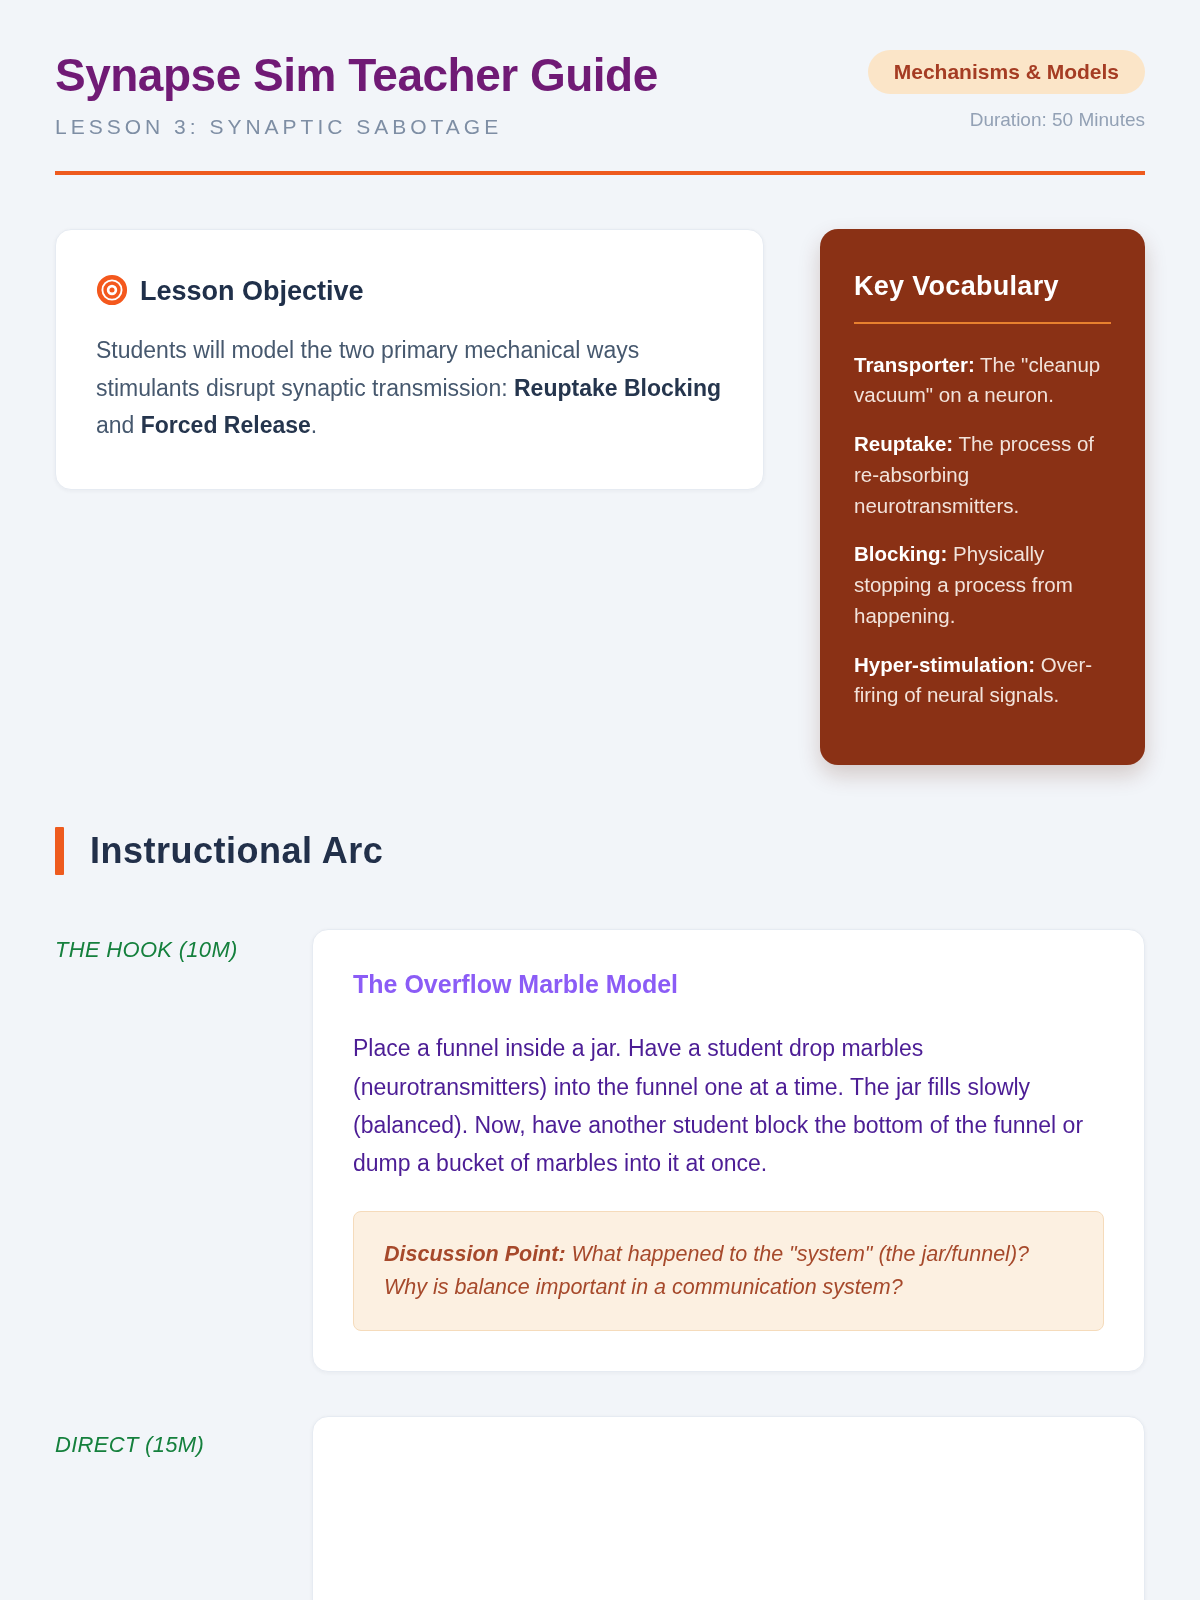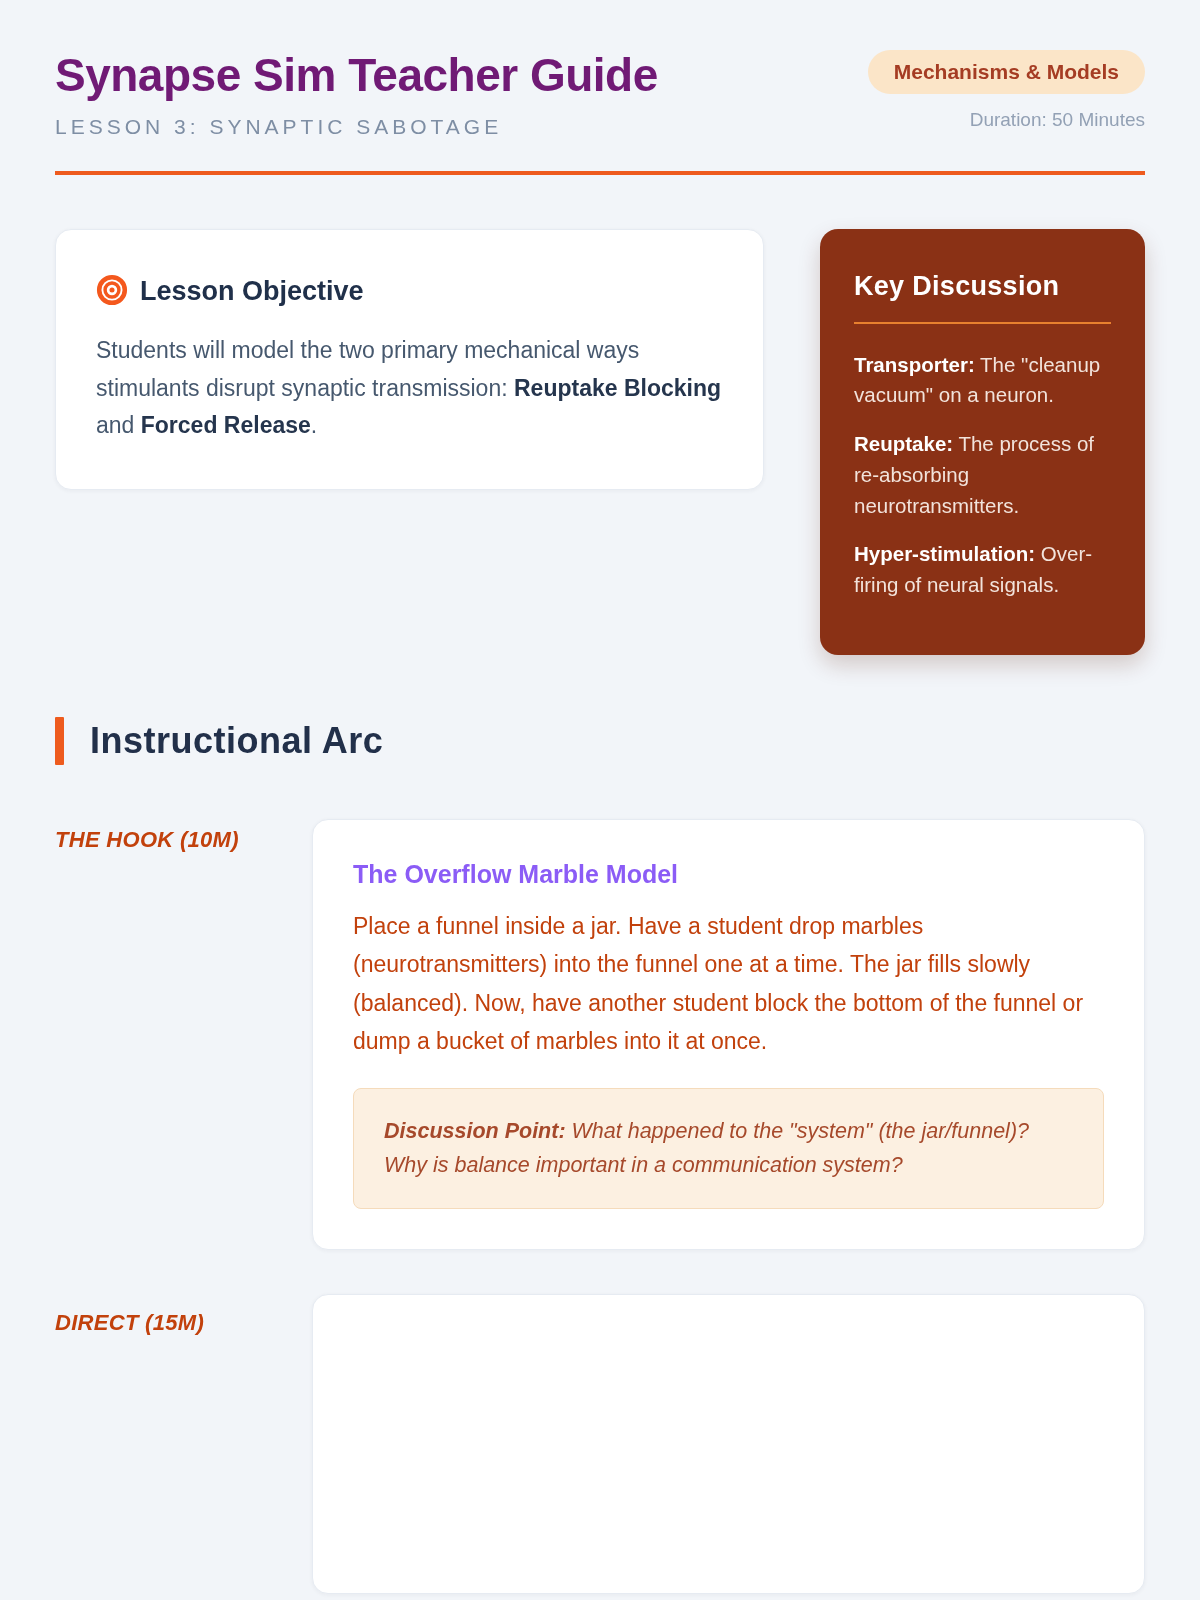--- a/index.html
+++ b/index.html
@@ -51,27 +51,27 @@
 
   
   .section-head { display:flex; align-items:center; gap:26px; margin-top:62px; }
   .section-bar { width:9px; height:48px; background:#EE5B1E; border-radius:1px; }
   .section-title { font-size:36px; font-weight:800; color:#22304A; letter-spacing:0.5px; }
 
   
   .arc-row { display:flex; margin-top:54px; }
   .arc-row + .arc-row { margin-top:44px; }
   .arc-label {
-    flex:0 0 257px; padding-top:8px; font-size:22px; font-weight:700; font-style:italic;
-    color:#c2410c; letter-spacing:0.3px;
+    flex:0 0 257px; padding-top:8px; font-size:22px; font-weight:400; font-style:italic;
+    color:#15803d; letter-spacing:0.3px;
   }
   .arc-row--direct .arc-label { padding-top:16px; }
   .arc-card { flex:1; padding:40px; }
   .arc-card-title { font-size:25px; font-weight:700; color:#8b5cf6; }
-  .arc-card-body { margin-top:18px; font-size:23px; line-height:1.67; color:#c2410c; }
+  .arc-card-body { margin-top:30px; font-size:23px; line-height:1.67; color:#4c1d95; }
   .callout {
     margin-top:28px; background:#FCF0E1; border:1px solid #F5DBBB; border-radius:8px;
     padding:26px 30px; font-style:italic; font-size:21.5px; line-height:1.55; color:#A6492B;
   }
   .arc-card--stub { min-height:300px; }
 </style>
 </head>
 <body>
 
 <div class="page">
@@ -98,24 +98,25 @@
             <circle cx="12" cy="12" r="5.2" fill="none" stroke="#F4581D" stroke-width="2.6"></circle>
             <circle cx="12" cy="12" r="1.9" fill="#F4581D"></circle>
           </svg>
         </span>
         <span class="objective-title">Lesson Objective</span>
       </div>
       <p class="objective-body"><span>Students will model the two primary mechanical ways stimulants disrupt synaptic transmission: </span><b>Reuptake Blocking</b><span> and </span><b>Forced Release</b><span>.</span></p>
     </div>
 
     <div class="vocab-card">
-      <div class="vocab-title">Key Discussion</div>
+      <div class="vocab-title">Key Vocabulary</div>
       <hr class="vocab-divider">
       <p class="vocab-entry"><b>Transporter:</b> <span>The "cleanup vacuum" on a neuron.</span></p>
       <p class="vocab-entry"><b>Reuptake:</b> <span>The process of re-absorbing neurotransmitters.</span></p>
+      <p class="vocab-entry"><b>Blocking:</b> <span>Physically stopping a process from happening.</span></p>
       <p class="vocab-entry"><b>Hyper-stimulation:</b> <span>Over-firing of neural signals.</span></p>
     </div>
 
   </div>
 
   <div class="section-head">
     <div class="section-bar"></div>
     <div class="section-title">Instructional Arc</div>
   </div>
 

